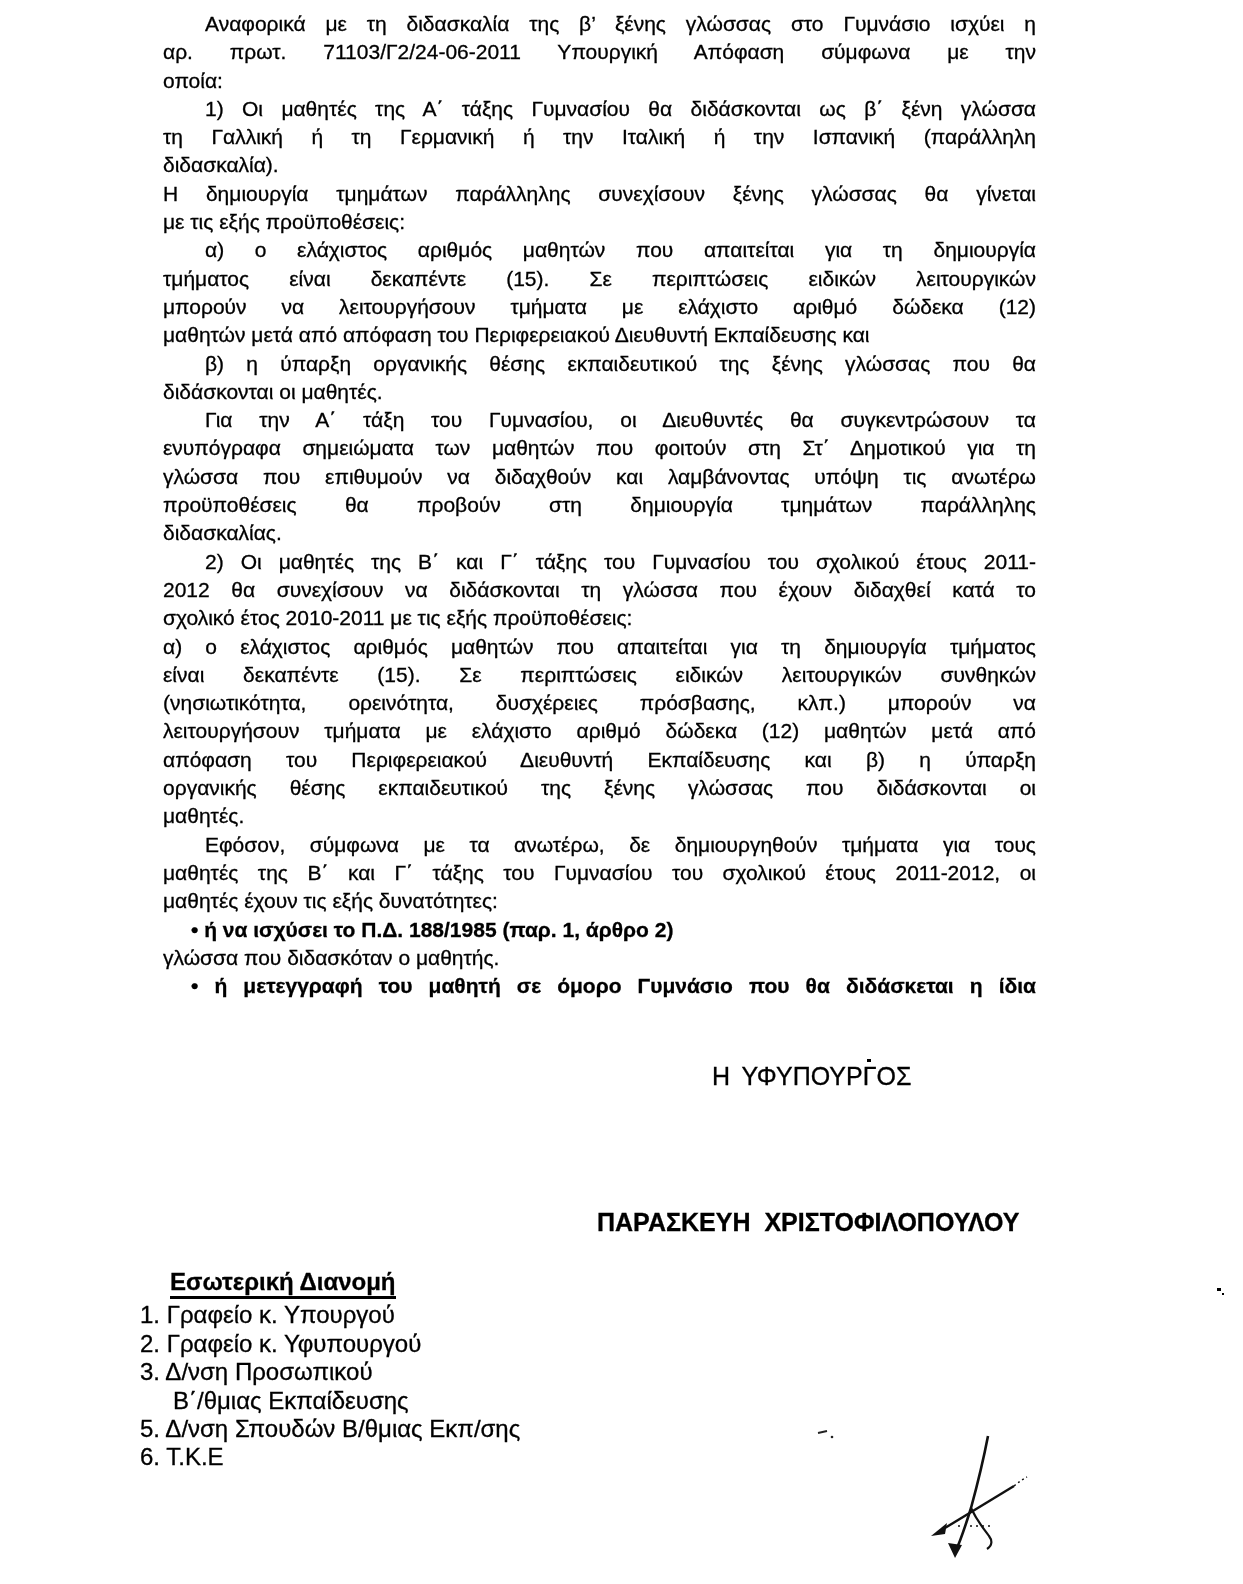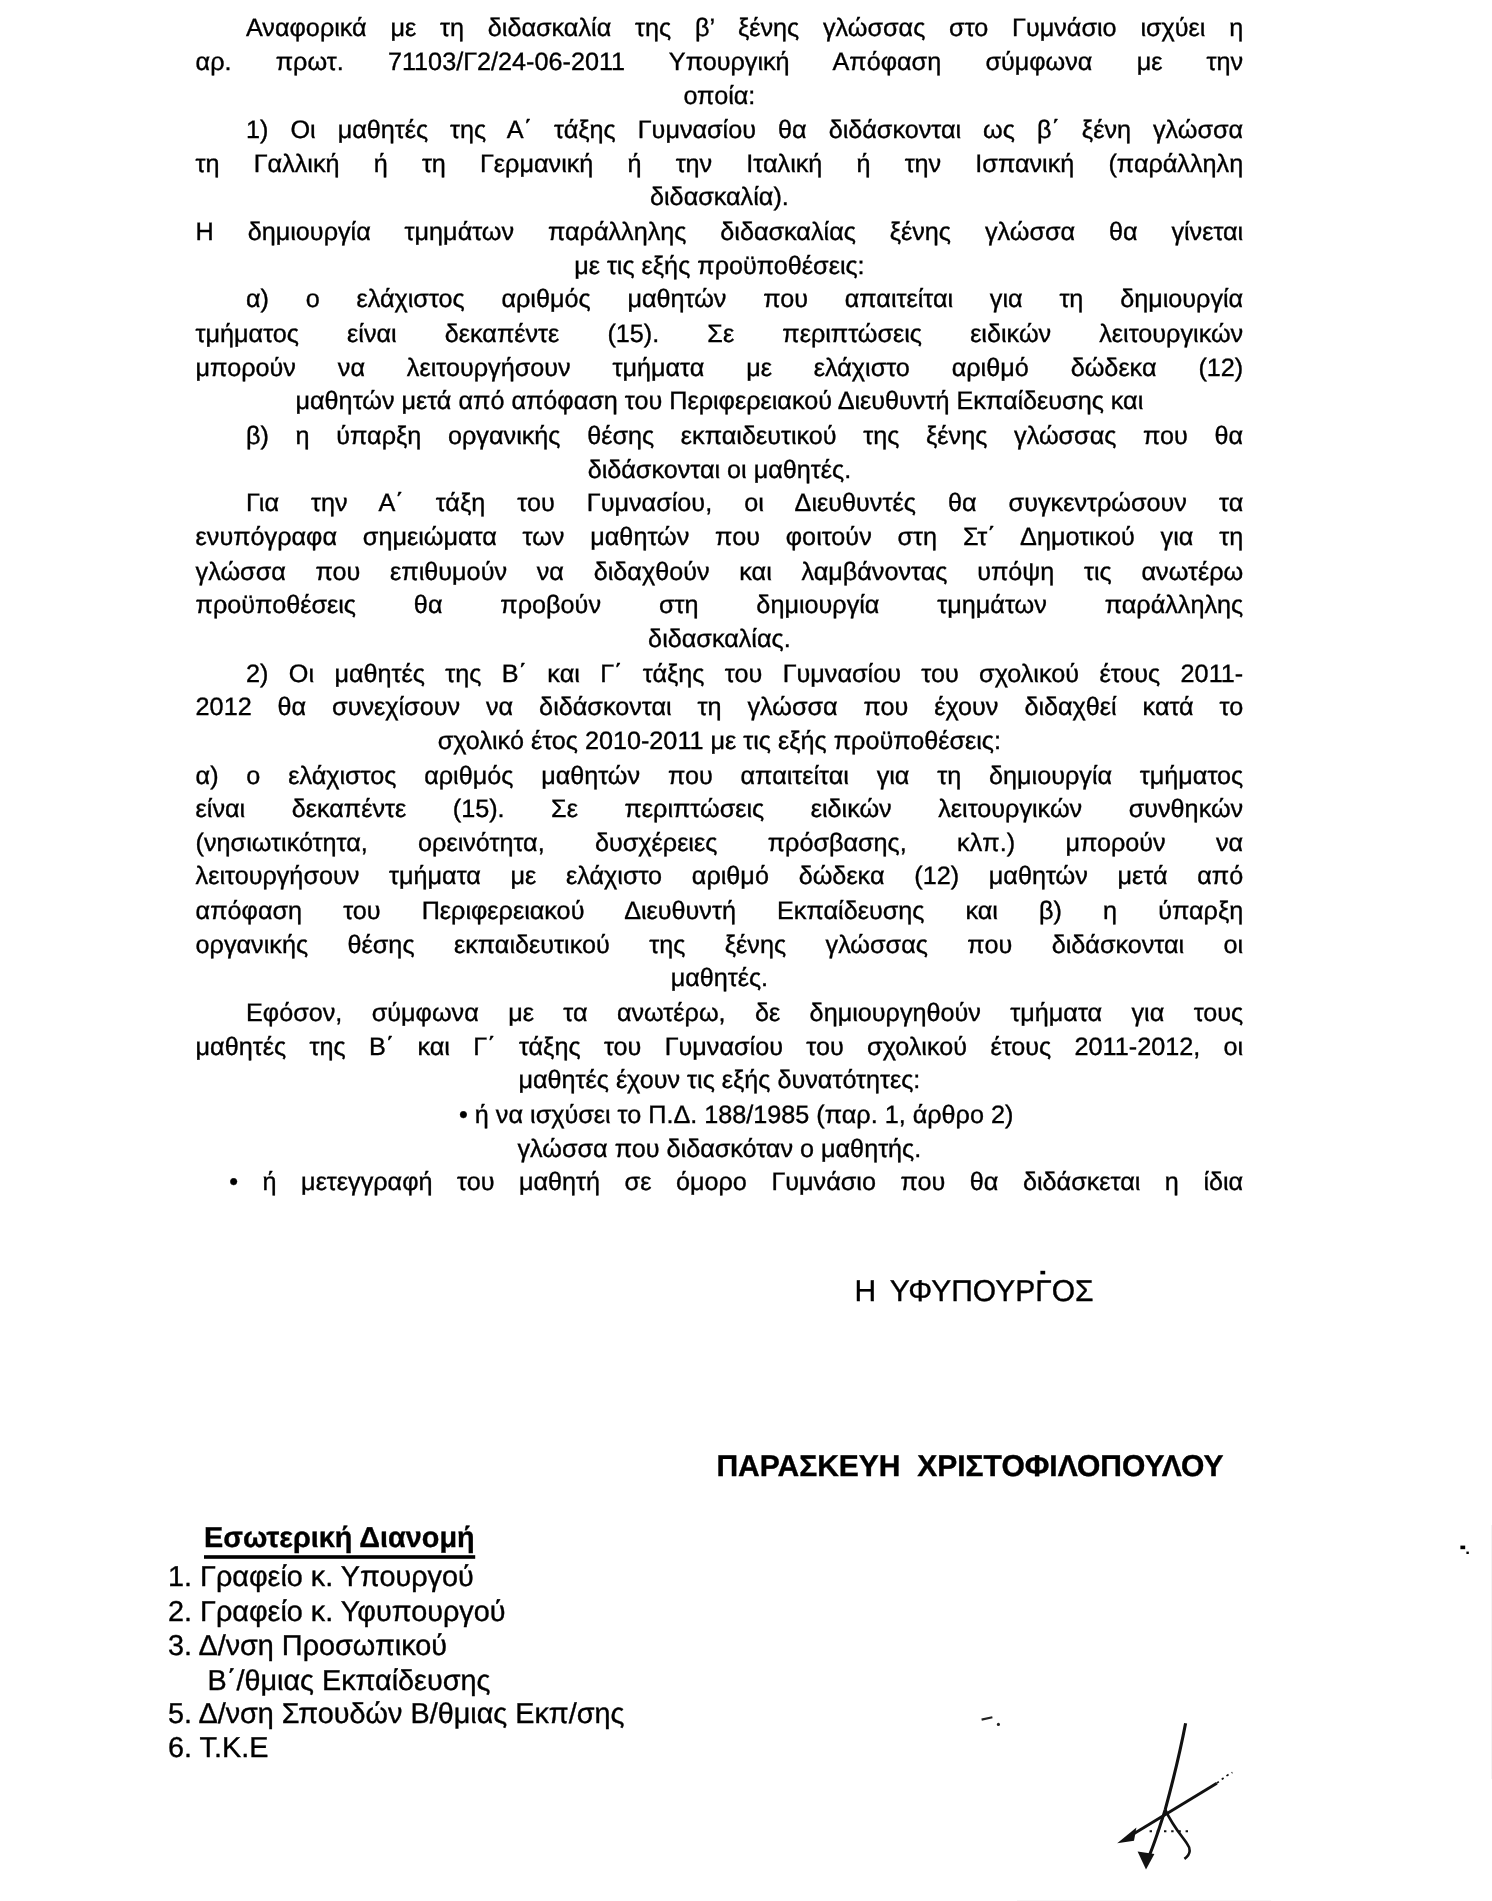--- a/index.html
+++ b/index.html
@@ -7,24 +7,24 @@
     position:relative; width:1243px; height:1584px;
     background:#ffffff; color:#000000;
     font-family:"Liberation Sans", sans-serif;
     overflow:hidden;
   }
   .main {
     position:absolute; left:163px; top:10px; width:873px;
     font-size:21px; line-height:28.3px;
     -webkit-text-stroke:0.3px #000;
   }
-  .ln { text-align:center; }
+  .ln { text-align:left; }
   .j  { text-align:justify; text-align-last:justify; text-justify:inter-word; }
   .i40 { text-indent:42px; }
-  .i28 { text-indent:28px; }
+  .i28 { text-indent:28px;font-weight:bold; }
   .sig-role {
     position:absolute; left:712px; top:1062px;
     font-size:25px; font-weight:normal; word-spacing:5px;
     -webkit-text-stroke:0.3px #000;
   }
   .sig-name {
     position:absolute; left:597px; top:1208px;
     font-size:25px; font-weight:bold; word-spacing:7px;
     -webkit-text-stroke:0.3px #000;
   }
@@ -50,21 +50,21 @@
 
   <div class="main">
     <div class="ln j i40">Αναφορικά με τη διδασκαλία της β’ ξένης γλώσσας στο Γυμνάσιο ισχύει η</div>
     <div class="ln j">αρ. πρωτ. 71103/Γ2/24-06-2011 Υπουργική Απόφαση σύμφωνα με την</div>
     <div class="ln">οποία:</div>
 
     <div class="ln j i40">1) Οι μαθητές της Α΄ τάξης Γυμνασίου θα διδάσκονται ως β΄ ξένη γλώσσα</div>
     <div class="ln j">τη Γαλλική ή τη Γερμανική ή την Ιταλική ή την Ισπανική (παράλληλη</div>
     <div class="ln">διδασκαλία).</div>
 
-    <div class="ln j">Η δημιουργία τμημάτων παράλληλης διδασκαλίας ξένης γλώσσα θα γίνεται</div>
+    <div class="ln j">Η δημιουργία τμημάτων παράλληλης συνεχίσουν ξένης γλώσσας θα γίνεται</div>
     <div class="ln">με τις εξής προϋποθέσεις:</div>
 
     <div class="ln j i40">α) ο ελάχιστος αριθμός μαθητών που απαιτείται για τη δημιουργία</div>
     <div class="ln j">τμήματος είναι δεκαπέντε (15). Σε περιπτώσεις ειδικών λειτουργικών</div>
     <div class="ln j">μπορούν να λειτουργήσουν τμήματα με ελάχιστο αριθμό δώδεκα (12)</div>
     <div class="ln">μαθητών μετά από απόφαση του Περιφερειακού Διευθυντή Εκπαίδευσης και</div>
 
     <div class="ln j i40">β) η ύπαρξη οργανικής θέσης εκπαιδευτικού της ξένης γλώσσας που θα</div>
     <div class="ln">διδάσκονται οι μαθητές.</div>
 

